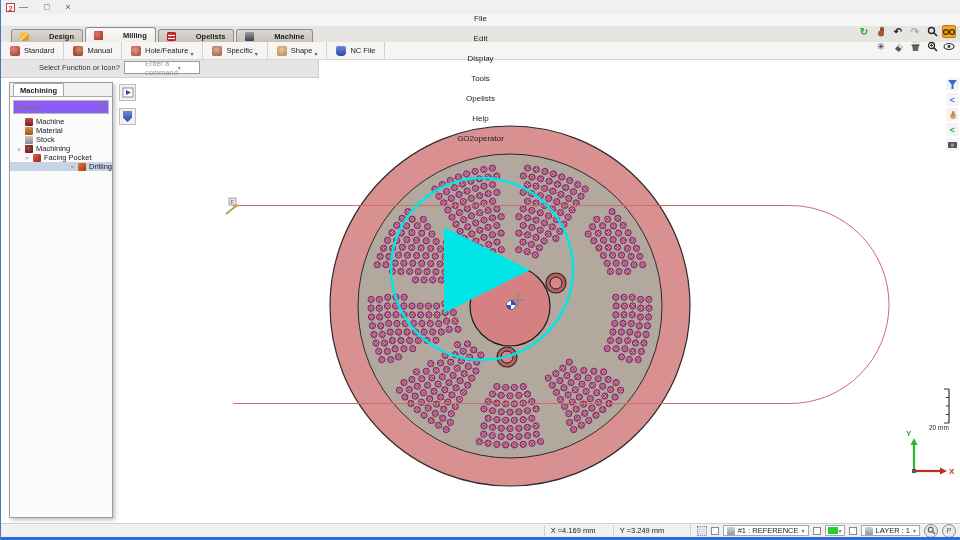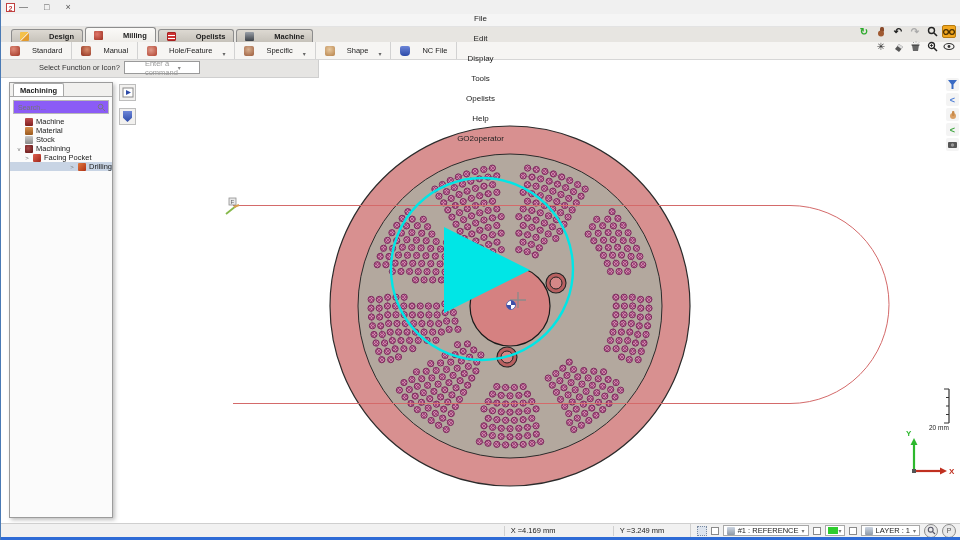--- a/index.html
+++ b/index.html
@@ -22,21 +22,21 @@
   .tab{height:12px;display:flex;align-items:center;gap:20px;padding:0 8px;font-size:7.5px;font-weight:bold;color:#222;
        background:linear-gradient(#ddd9d2,#c6c2ba);border:1px solid #8d8d8d;border-bottom:none;border-radius:3px 3px 0 0;}
   .tab.active{background:linear-gradient(#fbfaf8,#efede9);height:14px;}
   .tic{width:9px;height:9px;display:inline-block;border-radius:1px;}
   .tic.design{background:linear-gradient(135deg,#f4c14a 45%,#fff 46%,#e29b2d 60%);}
   .tic.milling{background:radial-gradient(circle at 35% 35%,#e0776a,#9c2f20);}
   .tic.opelists{background:repeating-linear-gradient(#c33 0 2px,#fff 2px 3px);border:1px solid #a22;box-sizing:border-box;}
   .tic.machine{background:linear-gradient(#9aa0a8,#3c4148);}
 
   .ribbon{height:17px;background:#f6f5f3;border-bottom:1px solid #d6d6d6;display:flex;align-items:center;font-size:7.5px;color:#222;}
-  .rbtn{display:flex;align-items:center;gap:12px;height:100%;padding:0 9px;border-right:1px solid #d2d2d2;}
+  .rbtn{display:flex;align-items:center;gap:4px;height:100%;padding:0 9px;border-right:1px solid #d2d2d2;}
   .ric{width:10px;height:10px;border-radius:2px;display:inline-block;}
   .ric.r1{background:radial-gradient(circle at 35% 30%,#e08a78,#a03524);}
   .ric.r2{background:radial-gradient(circle at 60% 35%,#d88a6a,#8e2e1e);}
   .ric.r3{background:radial-gradient(circle at 40% 40%,#e09a8a,#b0402e);}
   .ric.r4{background:radial-gradient(circle at 45% 35%,#d8b090,#9a5a3a);}
   .ric.r5{background:radial-gradient(circle at 45% 35%,#e8c9a0,#b58148);}
   .ric.r6{background:linear-gradient(#6d86d8,#2c4aa8);border-radius:2px 2px 4px 4px;}
   .ddarr{font-size:6px;color:#666;align-self:flex-end;margin:0 0 2px -2px;}
 
   
@@ -90,21 +90,21 @@
 
   
   .rv-icons{position:absolute;top:78px;right:1px;z-index:30;display:flex;flex-direction:column;gap:2px;}
   .rvb{width:13px;height:13px;display:flex;align-items:center;justify-content:center;font-size:9px;font-weight:bold;background:#f4f4f4;border-radius:2px;}
   .rvb.chb{color:#4a7bd4;}
   .rvb.chg{color:#3aa33a;}
 
   
   .statusbar{position:absolute;left:0;bottom:3px;width:100%;height:14px;background:#f1f1f1;border-top:1px solid #cfcfcf;
              display:flex;align-items:center;justify-content:flex-end;font-size:7.5px;color:#222;z-index:50;box-sizing:border-box;padding-right:4px;}
-  .scoord{width:62px;border-left:1px solid #cfcfcf;padding-left:6px;height:10px;line-height:10px;margin-left:40px;}
+  .scoord{width:62px;border-left:1px solid #cfcfcf;padding-left:6px;height:10px;line-height:10px;}
   .sgroup{display:flex;align-items:center;gap:4px;margin-left:8px;border-left:1px solid #cfcfcf;padding-left:6px;}
   .sgrid{width:10px;height:10px;background:#dde4ee;border:1px dotted #7a8aa0;box-sizing:border-box;}
   .scb{width:8px;height:8px;background:#fff;border:1px solid #8a8a8a;box-sizing:border-box;}
   .sselect{height:11px;background:#fff;border:1px solid #a8a8a8;display:flex;align-items:center;gap:3px;padding:0 3px;box-sizing:border-box;}
   .sselect .sarr{color:#777;font-size:6px;}
   .sicon{width:8px;height:8px;background:linear-gradient(#cdd6e2,#8e9aa8);border-radius:1px;}
   .swatchwrap{display:flex;align-items:center;gap:1px;border:1px solid #a8a8a8;background:#fff;height:11px;padding:0 2px;box-sizing:border-box;}
   .swatch{width:10px;height:7px;}
   .sarr{font-size:6px;color:#777;}
   .sround{width:12px;height:12px;border:1px solid #8a8a8a;border-radius:50%;display:flex;align-items:center;justify-content:center;

